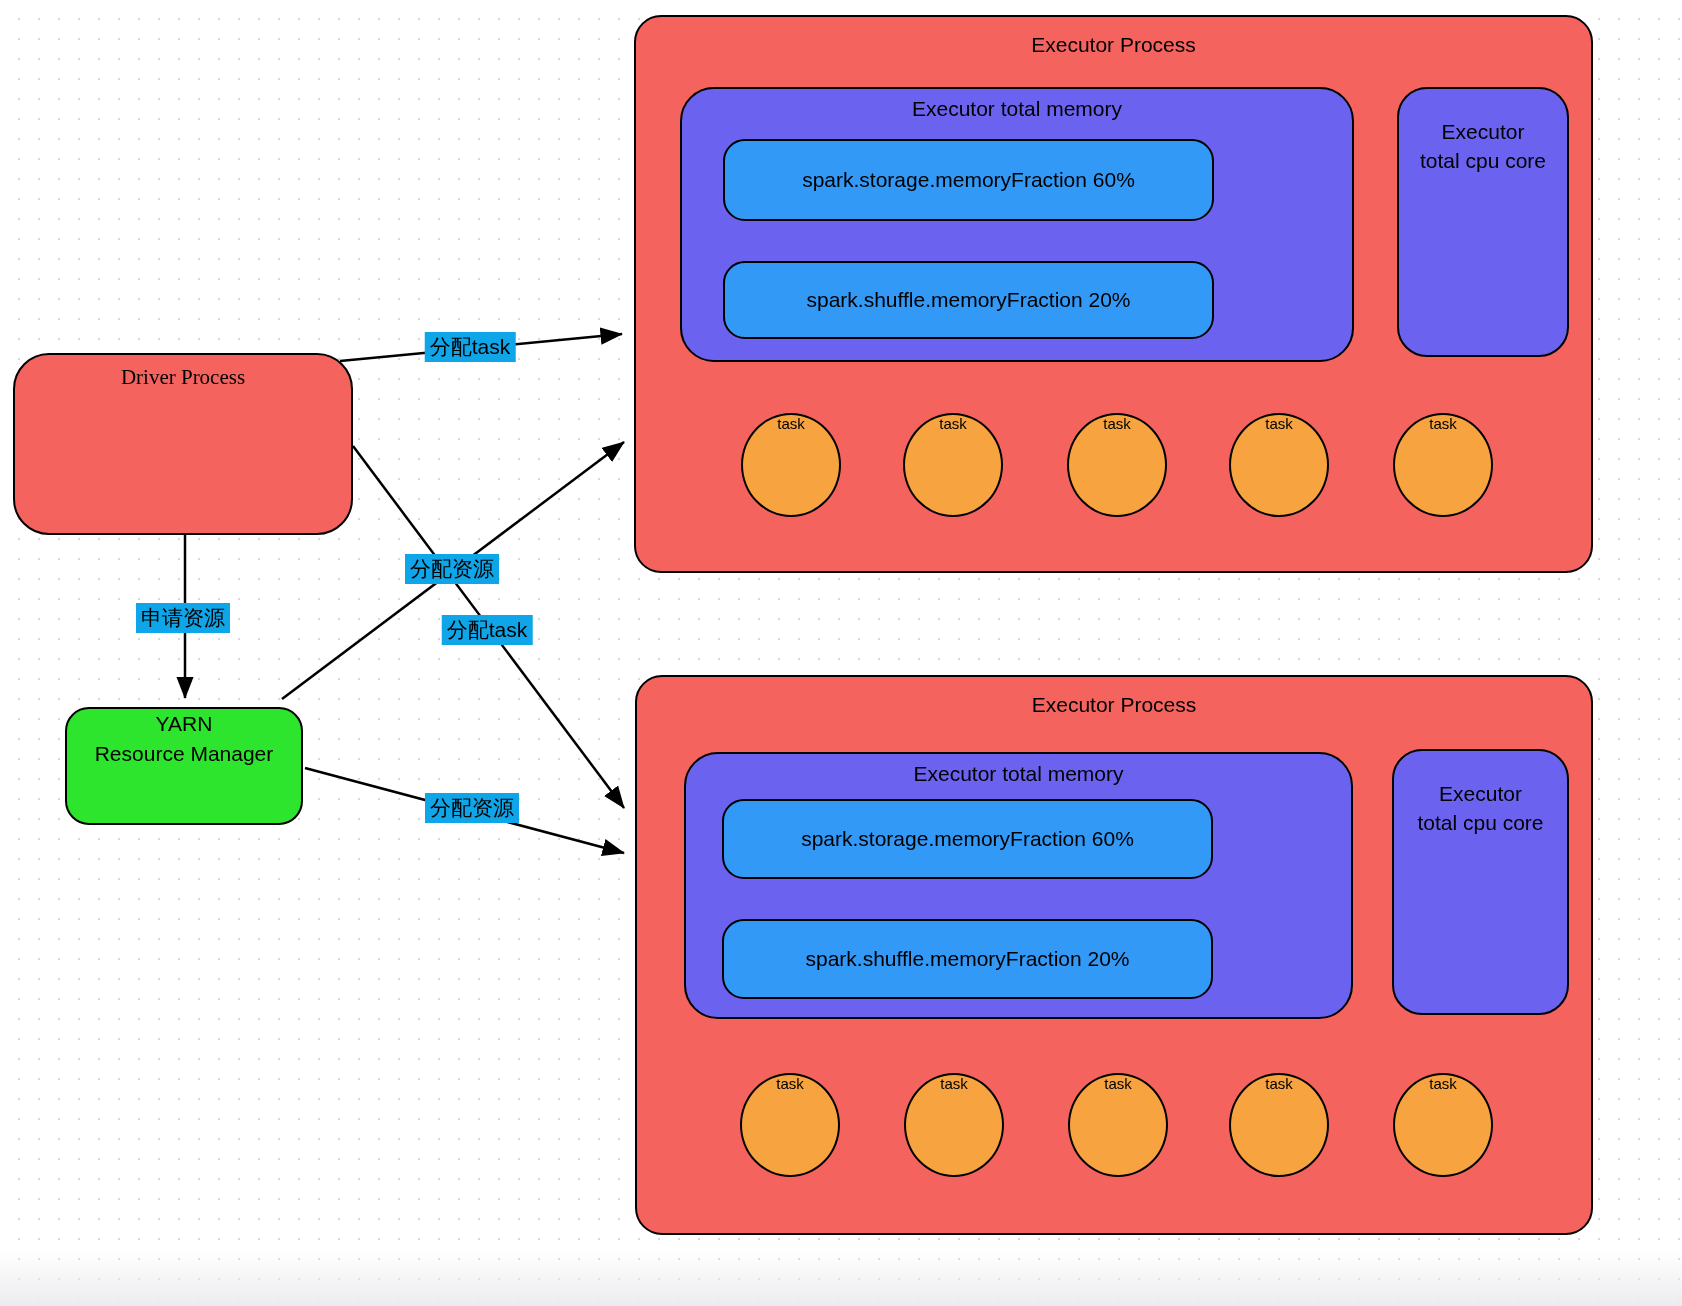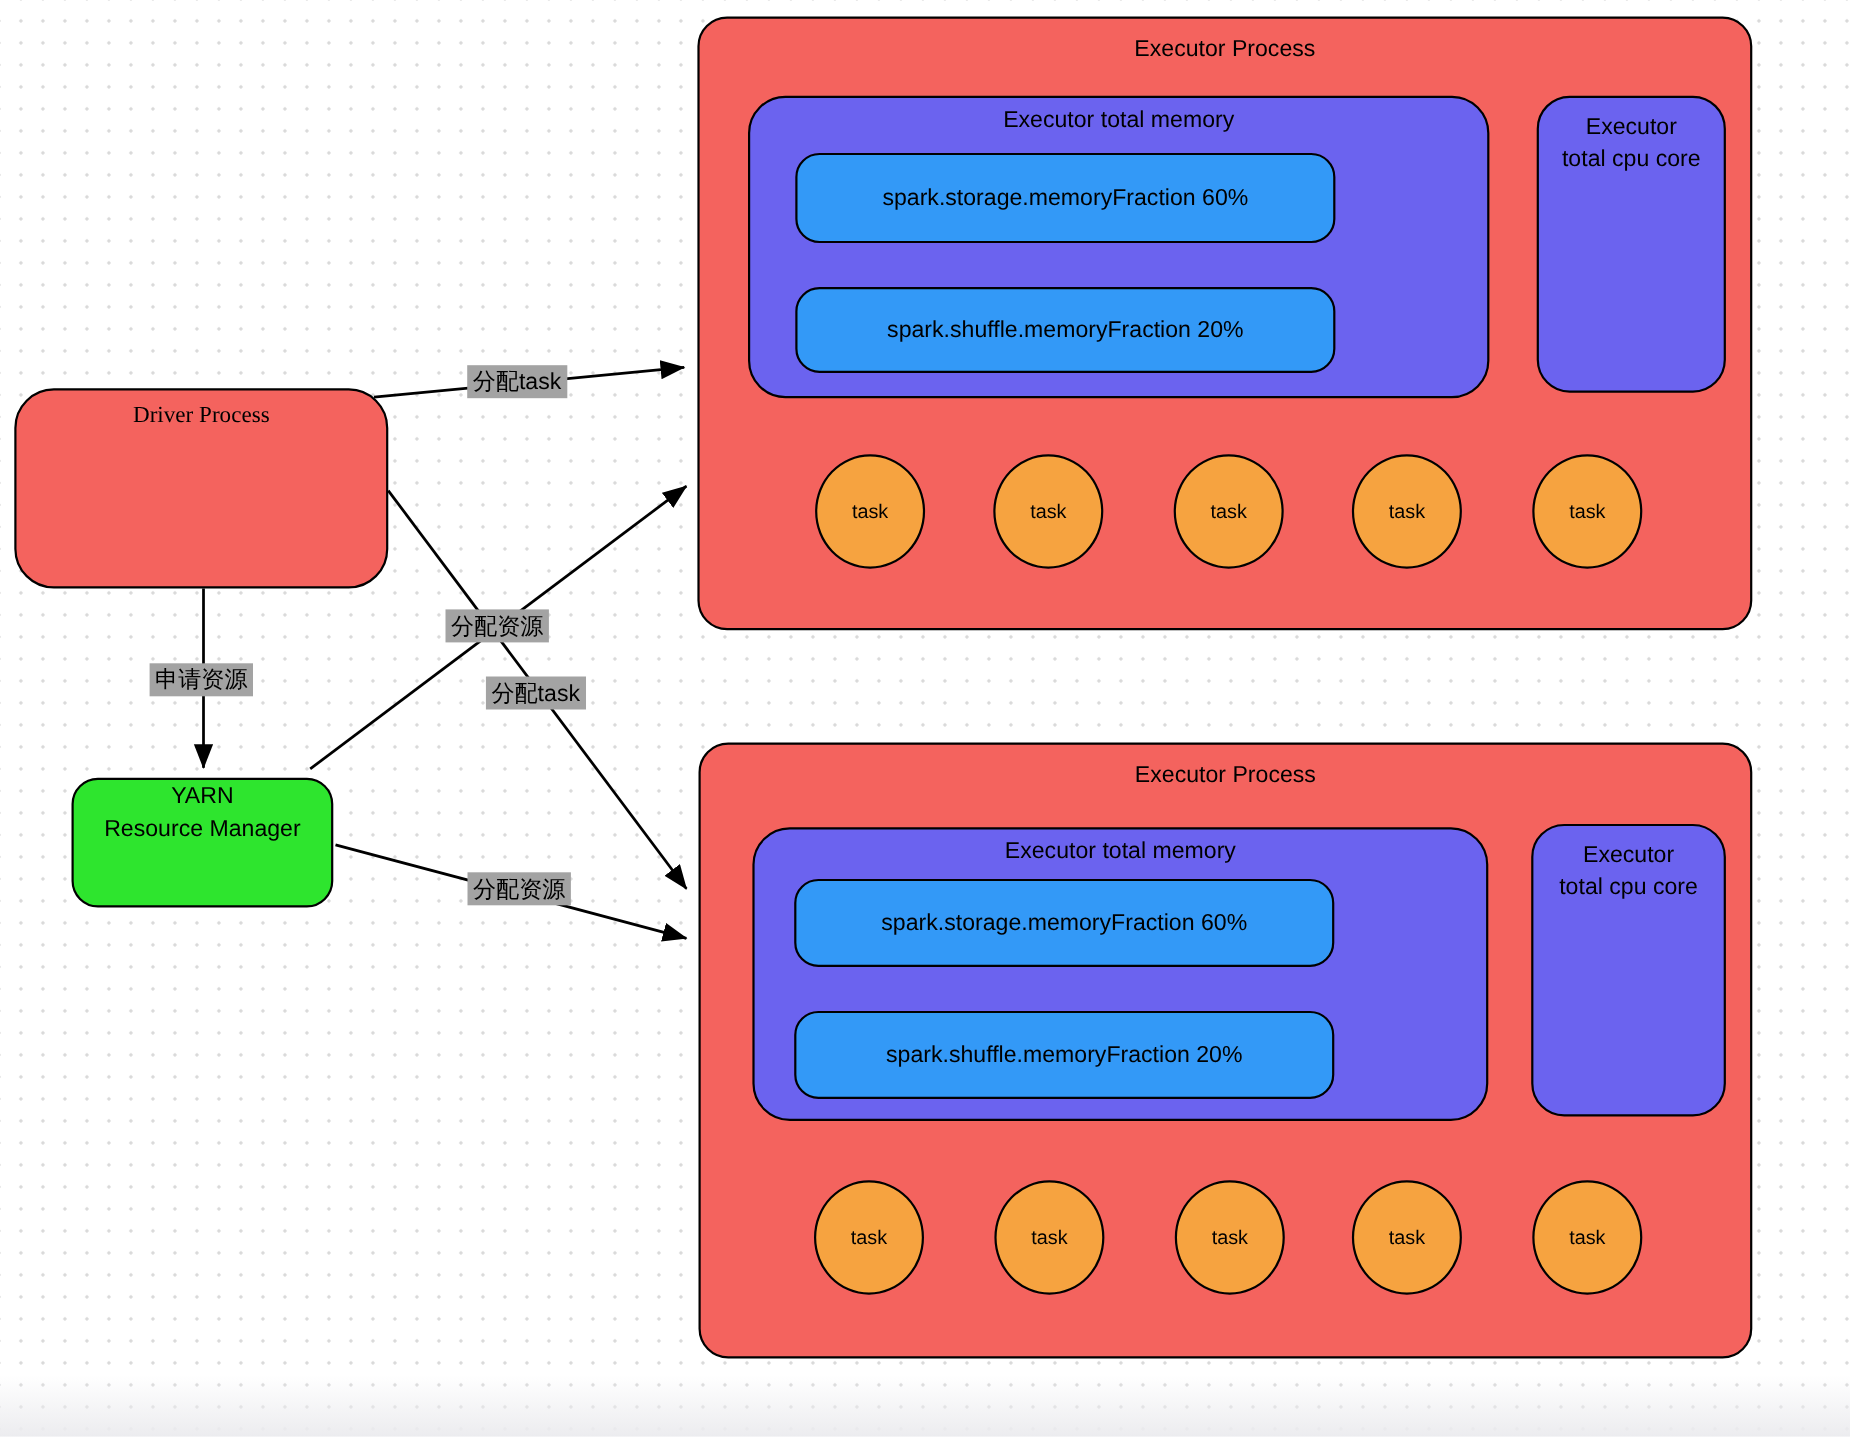--- a/index.html
+++ b/index.html
@@ -29,27 +29,27 @@
             display:flex; align-items:center; justify-content:center; font-size:21px; }
   .green  { background:var(--yarn_green,#2ee52e); border-radius:24px;
             display:flex; flex-direction:column; align-items:center; 
             font-size:21px; line-height:1.45; }
   .node-title {
     position:absolute; left:0; right:0; text-align:center; font-size:21px;
   }
   .task {
     position:absolute; width:100px; height:104px; border-radius:50%;
     background:var(--task_orange,#f6a340); border:2.5px solid #000; box-sizing:border-box;
-    display:flex; align-items:center; justify-content:center; font-size:18px;
+    display:flex; align-items:flex-start; justify-content:center; font-size:15px;
   }
-  .cpu-box { padding-top:12px; text-align:center; font-size:21px; line-height:1.4; }
+  .cpu-box { padding-top:28px; text-align:center; font-size:21px; line-height:1.4; }
   .edges-svg { position:absolute; inset:0; width:1682px; height:1306px; pointer-events:none; }
   .edge-label {
     position:absolute; transform:translate(-50%,-50%);
-    background:#a3a3a3; padding:1px 5px; font-size:21px; white-space:nowrap;
+    background:#0ea5e9; padding:1px 5px; font-size:21px; white-space:nowrap;
   }
 </style>
 </head>
 <body>
 
 <div class="canvas"></div>
 
 <div class="node red" style="left:634px; top:15px; width:959px; height:558px;">
   <div class="node-title" style="top:16px;">Executor Process</div>
 

